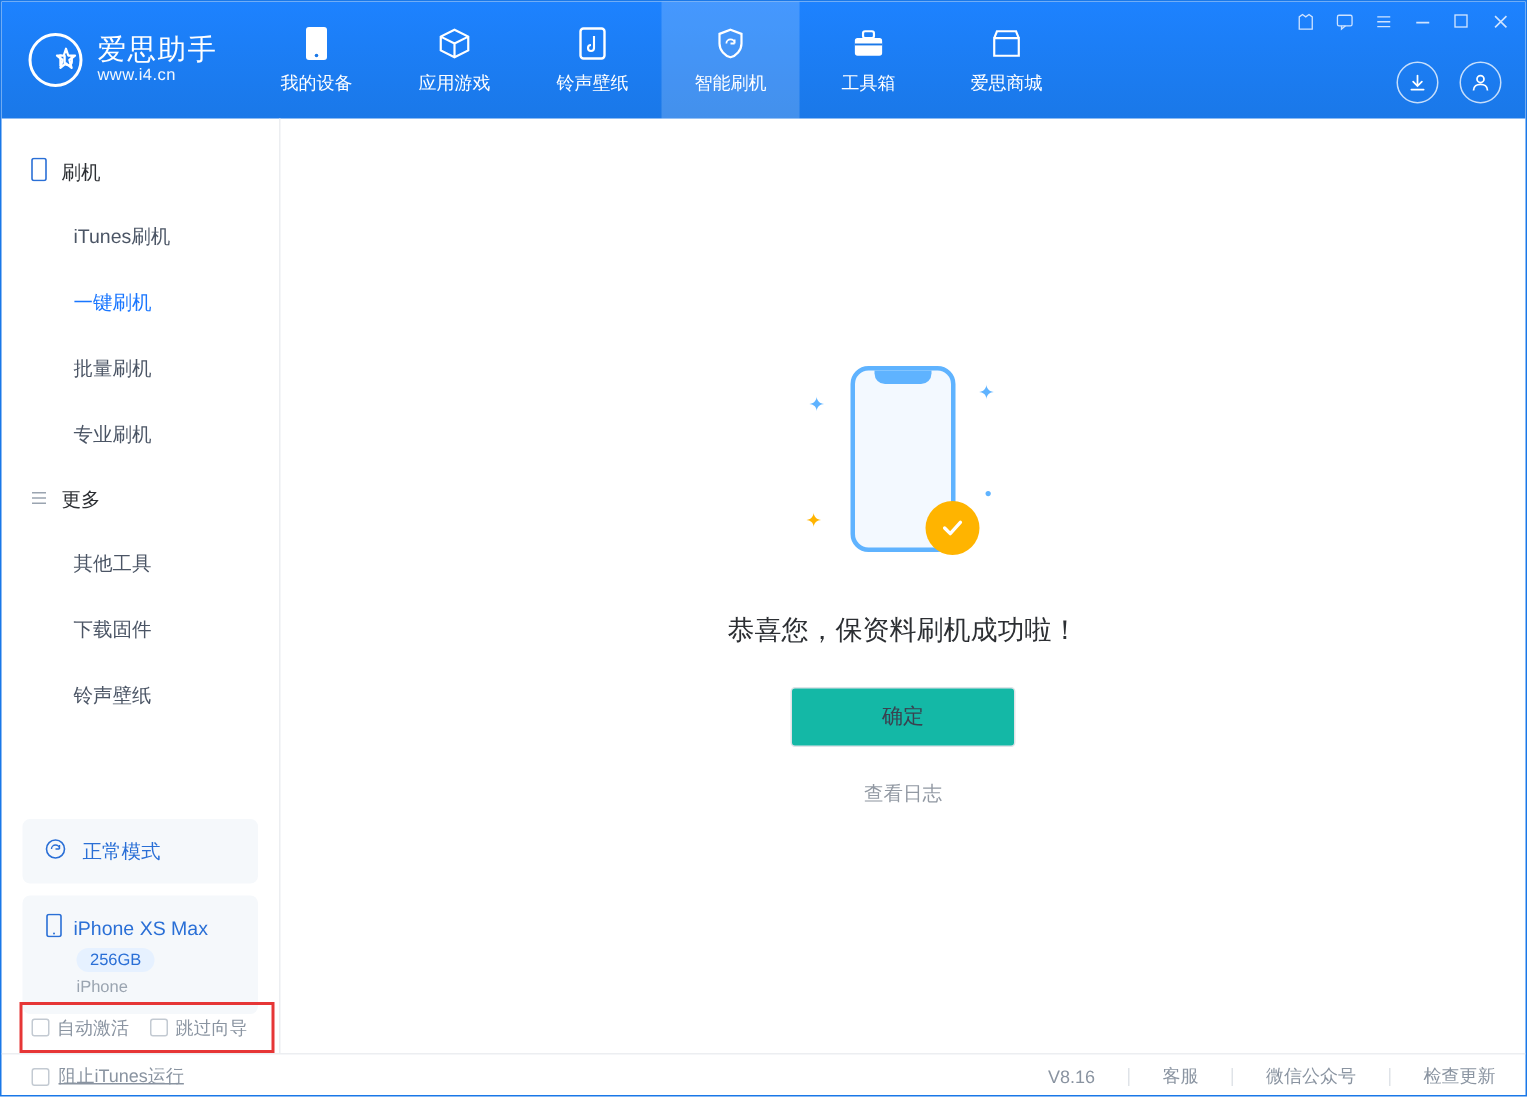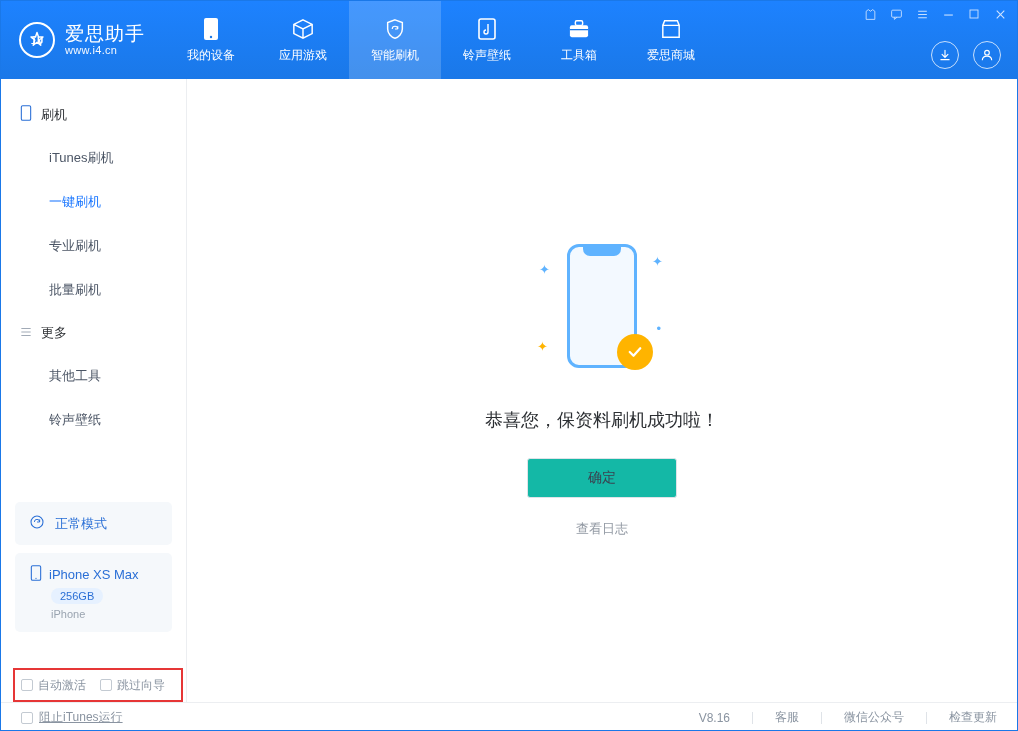--- a/index.html
+++ b/index.html
@@ -1,21 +1,21 @@
 <!DOCTYPE html>
 <html><head>
 <meta charset="utf-8">
 <style>
 * { margin: 0; padding: 0; box-sizing: border-box; }
 body { font-family: "Microsoft YaHei", "PingFang SC", sans-serif; background: #fff; width: 1018px; height: 731px; overflow: hidden; border: 1px solid #1a78e8; position: relative; }
 
 
 .header { height: 78px; background: linear-gradient(180deg, #1d82ff 0%, #1a78e8 100%); display: flex; align-items: center; position: relative; }
 .logo-block { display: flex; align-items: center; padding: 0 20px 0 18px; }
-.logo-icon { width: 36px; height: 36px; border-radius: 50%; border: 2.5px solid #fff; display: flex; align-items: center; justify-content: center; margin-right: 10px; font-family: Liberation Mono, monospace; }
+.logo-icon { width: 36px; height: 36px; border-radius: 50%; border: 2.5px solid #fff; display: flex; align-items: center; justify-content: flex-end; margin-right: 10px; }
 .logo-text { color: #fff; }
 .logo-title { font-size: 19px; font-weight: 400; letter-spacing: 1px; line-height: 1.1; }
 .logo-sub { font-size: 11px; opacity: .95; letter-spacing: .3px; }
 
 .nav { display: flex; height: 100%; }
 .nav-item { width: 92px; height: 100%; display: flex; flex-direction: column; align-items: center; justify-content: center; color: #fff; cursor: pointer; }
 .nav-item.active { background: rgba(255,255,255,.18); }
 .nav-ico { width: 24px; height: 24px; margin-bottom: 6px; display: flex; align-items: center; justify-content: center; }
 .nav-label { font-size: 12px; }
 
@@ -93,37 +93,37 @@
       <span class="nav-label">我的设备</span>
     </div>
     <div class="nav-item">
       <span class="nav-ico">
           <svg width="22" height="22" viewBox="0 0 24 24">
             <path d="M12 2 L22 7 L22 17 L12 22 L2 17 L2 7 Z M2 7 L12 12 L22 7 M12 12 L12 22" fill="none" stroke="#fff" stroke-width="1.6"></path>
           </svg>
         </span>
       <span class="nav-label">应用游戏</span>
     </div>
+    <div class="nav-item">
+      <span class="nav-ico">
+          <svg width="20" height="22" viewBox="0 0 20 22">
+            <rect x="2" y="1" width="16" height="20" rx="2" fill="none" stroke="#fff" stroke-width="1.6"></rect>
+            <path d="M11 6 L11 14 A2 2 0 1 1 9 12" fill="none" stroke="#fff" stroke-width="1.4"></path>
+          </svg>
+        </span>
+      <span class="nav-label">铃声壁纸</span>
+    </div>
     <div class="nav-item active">
       <span class="nav-ico">
           <svg width="22" height="22" viewBox="0 0 24 24">
             <path d="M12 2 L20 5 L20 12 C20 17 16 21 12 22 C8 21 4 17 4 12 L4 5 Z" fill="none" stroke="#fff" stroke-width="1.6"></path>
             <path d="M9 12 A3 3 0 1 1 15 12 M15 12 L15 9 M15 12 L12 12" fill="none" stroke="#fff" stroke-width="1.3"></path>
           </svg>
         </span>
       <span class="nav-label">智能刷机</span>
-    </div>
-    <div class="nav-item">
-      <span class="nav-ico">
-          <svg width="20" height="22" viewBox="0 0 20 22">
-            <rect x="2" y="1" width="16" height="20" rx="2" fill="none" stroke="#fff" stroke-width="1.6"></rect>
-            <path d="M11 6 L11 14 A2 2 0 1 1 9 12" fill="none" stroke="#fff" stroke-width="1.4"></path>
-          </svg>
-        </span>
-      <span class="nav-label">铃声壁纸</span>
     </div>
     <div class="nav-item">
       <span class="nav-ico">
           <svg width="22" height="20" viewBox="0 0 24 22">
             <rect x="2" y="7" width="20" height="13" rx="2" fill="#fff"></rect>
             <rect x="8" y="2" width="8" height="5" rx="1.5" fill="none" stroke="#fff" stroke-width="1.6"></rect>
             <rect x="2" y="11" width="20" height="1.4" fill="#1a78e8"></rect>
           </svg>
         </span>
       <span class="nav-label">工具箱</span>
@@ -191,32 +191,33 @@
   <div class="sidebar">
     <div class="side-section-hdr">
       <span><svg width="14" height="16" viewBox="0 0 18 24">
             <rect x="2" y="1" width="14" height="22" rx="2" fill="none" stroke="#2a6fd6" stroke-width="1.6"></rect>
           </svg></span>
       <span>刷机</span>
     </div>
     <div class="side-list">
       <div class="side-item">iTunes刷机</div>
       <div class="side-item active">一键刷机</div>
+      <div class="side-item">批量刷机</div>
       <div class="side-item">专业刷机</div>
-      <div class="side-item">批量刷机</div>
     </div>
 
     <div class="side-section-hdr">
       <span><svg width="14" height="14" viewBox="0 0 24 24">
             <path d="M4 6 L20 6 M4 12 L20 12 M4 18 L20 18" stroke="#9aa4b0" stroke-width="1.6"></path>
           </svg></span>
       <span>更多</span>
     </div>
     <div class="side-list">
       <div class="side-item">其他工具</div>
+      <div class="side-item">下载固件</div>
       <div class="side-item">铃声壁纸</div>
     </div>
 
     <div class="mode-box">
       <span><svg width="16" height="16" viewBox="0 0 24 24">
             <circle cx="12" cy="12" r="9" stroke="#2a6fd6" stroke-width="1.6" fill="none"></circle>
             <path d="M8 12 A4 4 0 1 1 16 12 M16 12 L16 8 M16 12 L12 12" stroke="#2a6fd6" stroke-width="1.4" fill="none"></path>
           </svg></span>
       <span>正常模式</span>
     </div>

